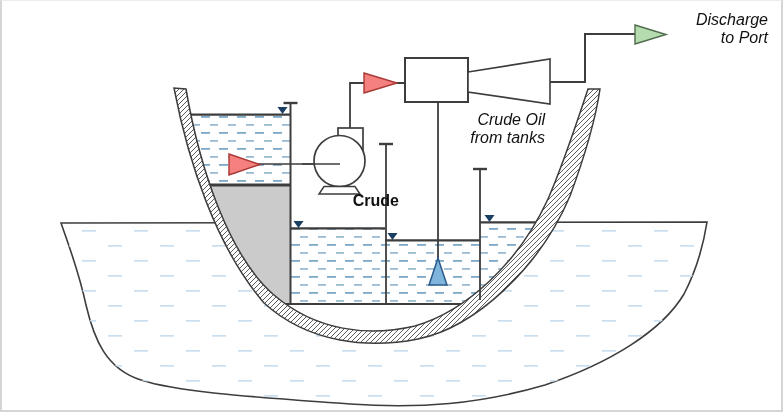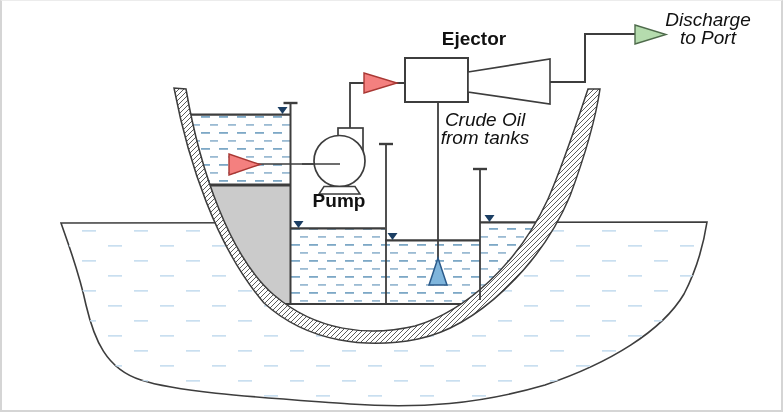--- a/index.html
+++ b/index.html
@@ -12,23 +12,23 @@
     border-right:2px solid #d5d5d5;
     border-bottom:2px solid #d5d5d5;
     border-top:1px solid #ececec;
     overflow:hidden;
     font-family:"Liberation Sans", sans-serif;
   }
   svg{position:absolute;left:0;top:0;}
   .lbl{
     position:absolute;
     color:#111;
-    font-size:19px;
+    font-size:16px;
     line-height:18px;
-    text-align:center;
+    text-align:right;
     white-space:pre-line;
     user-select:none;
   }
   .italic{font-style:italic;}
   .bold{font-weight:bold;}
 </style>
 </head>
 <body>
 
 <div id="stage">
@@ -122,20 +122,19 @@
     <polygon points="466,71 548,58 548,103 466,91" fill="#ffffff" stroke="#3d3d3d" stroke-width="1.6"></polygon>
   </g>
 
   <line x1="436" y1="101" x2="436" y2="258" stroke="#3d3d3d" stroke-width="1.8"></line>
   <polygon points="436,257 427,284 445,284" stroke-width="1.5" stroke="#2B5A8A" fill="#7FB5DC"></polygon>
 
   <polyline points="548,81 583,81 583,33 633,33" fill="none" stroke="#3d3d3d" stroke-width="2"></polyline>
   <polygon points="633,24 633,43 664,33.5" stroke-width="1.4" stroke="#4F6B4C" fill="#B5DCAE"></polygon>
 </svg>
 
-<div class="lbl bold" style="left:412px;top:29px;width:120px;">Ejector</div>
-<div class="lbl bold" style="left:277px;top:191px;width:120px;">Pump</div>
+<div class="lbl bold" style="left:277px;top:191px;width:120px;">Crude</div>
 <div class="lbl italic" style="left:423px;top:110px;width:120px;">Crude Oil
 from tanks</div>
 <div class="lbl italic" style="left:646px;top:10px;width:120px;">Discharge
 to Port</div>
 
 </div>
 
 </body></html>

